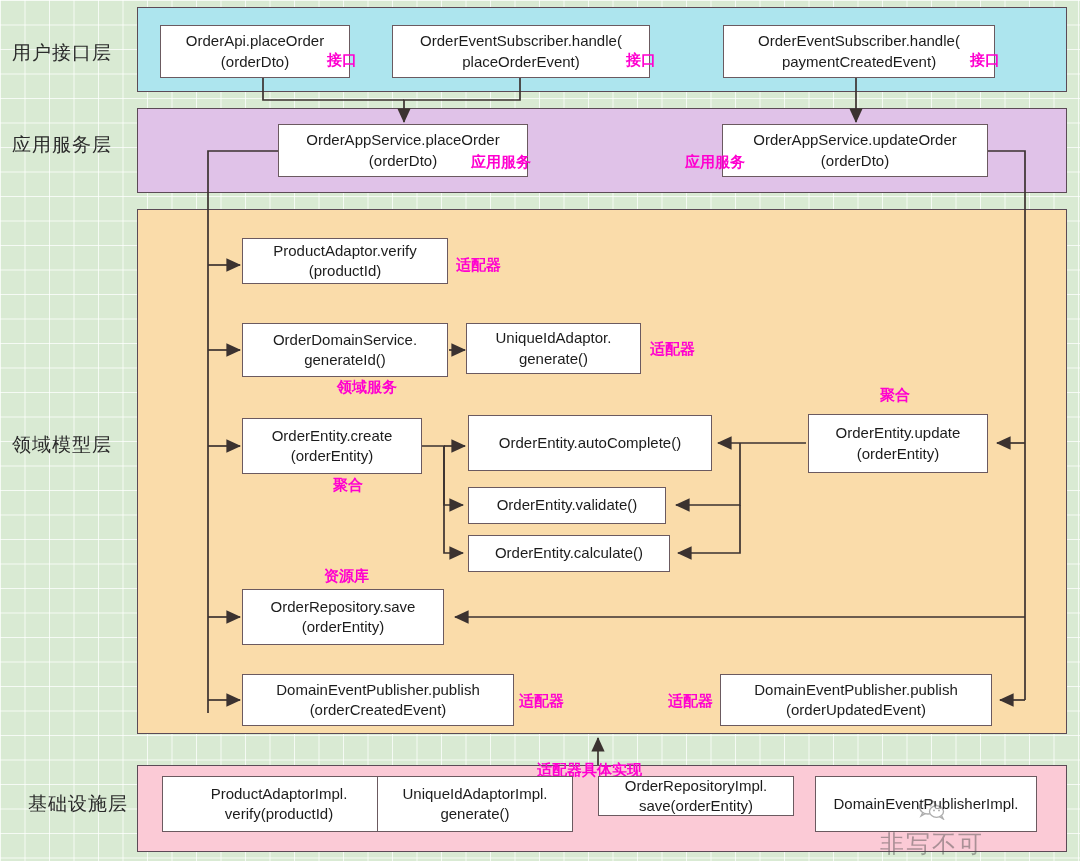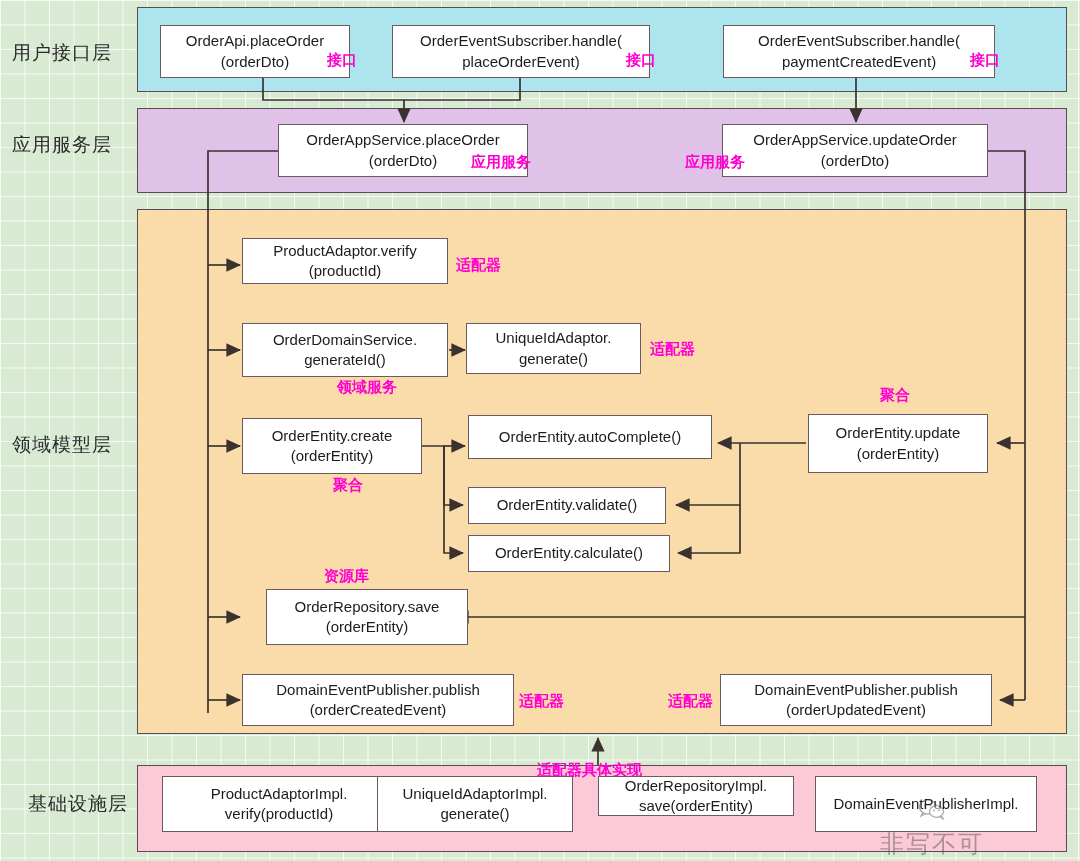--- a/index.html
+++ b/index.html
@@ -216,21 +216,21 @@
   <div class="tag" style="left:650px; top:340px;">适配器</div>
 
   <div class="node" style="left:242px; top:418px; width:180px; height:56px;">
     <div>
       <span>OrderEntity.create</span>
       <span>(orderEntity)</span>
     </div>
   </div>
   <div class="tag" style="left:333px; top:476px;">聚合</div>
 
-  <div class="node" style="left:468px; top:415px; width:244px; height:44px;">
+  <div class="node" style="left:468px; top:415px; width:244px; height:56px;">
     <div>
       <span>OrderEntity.autoComplete()</span>
     </div>
   </div>
 
   <div class="node" style="left:468px; top:487px; width:198px; height:37px;">
     <div>
       <span>OrderEntity.validate()</span>
     </div>
   </div>
@@ -242,21 +242,21 @@
   </div>
 
   <div class="node" style="left:808px; top:414px; width:180px; height:59px;">
     <div>
       <span>OrderEntity.update</span>
       <span>(orderEntity)</span>
     </div>
   </div>
   <div class="tag" style="left:880px; top:386px;">聚合</div>
 
-  <div class="node" style="left:242px; top:589px; width:202px; height:56px;margin-left:24px;">
+  <div class="node" style="left:242px; top:589px; width:202px; height:56px;">
     <div>
       <span>OrderRepository.save</span>
       <span>(orderEntity)</span>
     </div>
   </div>
   <div class="tag" style="left:324px; top:567px;">资源库</div>
 
   <div class="node" style="left:242px; top:674px; width:272px; height:52px;">
     <div>
       <span>DomainEventPublisher.publish</span>

